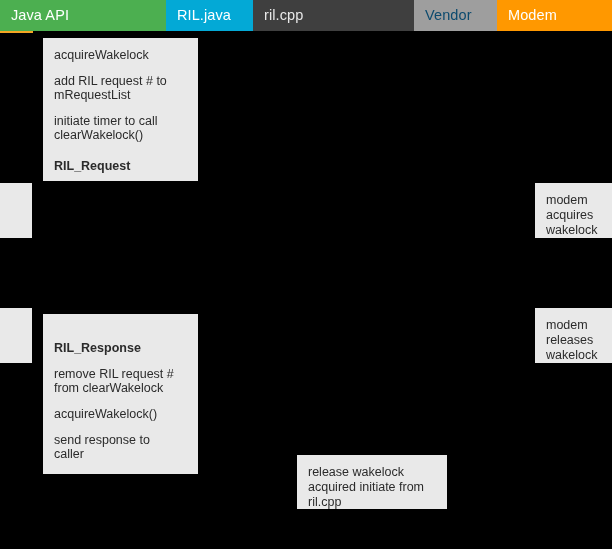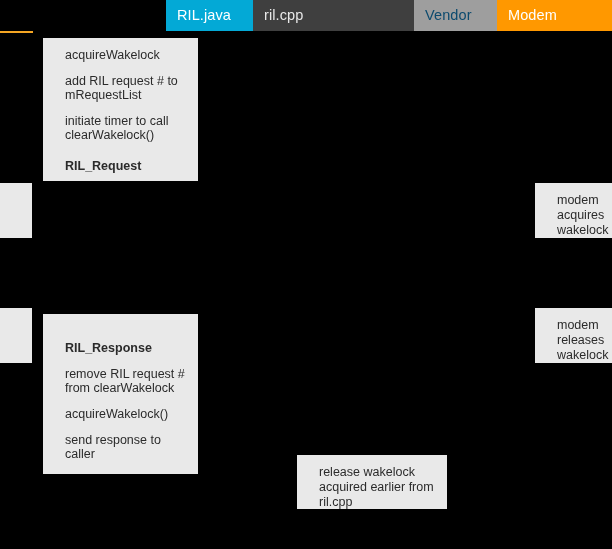--- a/index.html
+++ b/index.html
@@ -53,21 +53,21 @@
   }
 
   
   .note {
     position: absolute;
     background: #e9e9e9;
     color: #2b2b2b;
     box-sizing: border-box;
     font-size: 12.5px;
     line-height: 14px;
-    padding: 10px 11px 10px 22px;
+    padding: 10px 11px 10px 11px;
   }
   .note p {
     margin: 0 0 12px 0;
     white-space: pre-line;
   }
   .note p:last-child { margin-bottom: 0; }
   .note p.bold { font-weight: bold; margin-top: 17px; }
 
   
   .note-ril-request  { left: 43px;  top: 38px;  width: 155px; height: 143px; }
@@ -81,20 +81,23 @@
   
   .note-clip-left { left: -64px; width: 96px; }
   .note-clip-a { top: 183px; height: 55px; }
   .note-clip-b { top: 308px; height: 55px; }
 </style>
 </head>
 <body>
 
 <div id="canvas">
 
+  <div class="lane-header lane-java">
+    <span>Java API</span>
+  </div>
 
   <div class="lane-header lane-riljava">
     <span>RIL.java</span>
   </div>
 
   <div class="lane-header lane-rilcpp">
     <span>ril.cpp</span>
   </div>
 
   <div class="lane-header lane-vendor">
@@ -140,17 +143,17 @@
   </div>
 
   <div class="note note-modem-release">
     <p>modem
 releases
 wakelock</p>
   </div>
 
   <div class="note note-release-wl">
     <p>release wakelock
-acquired earlier from
+acquired initiate from
 ril.cpp</p>
   </div>
 
 </div>
 
 </body></html>

